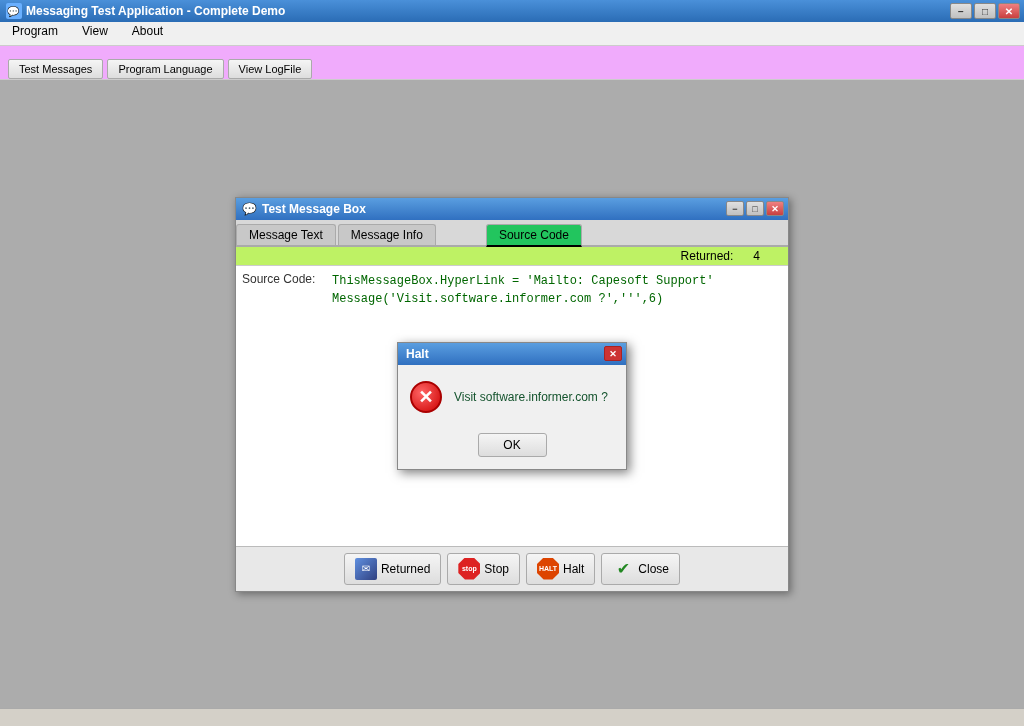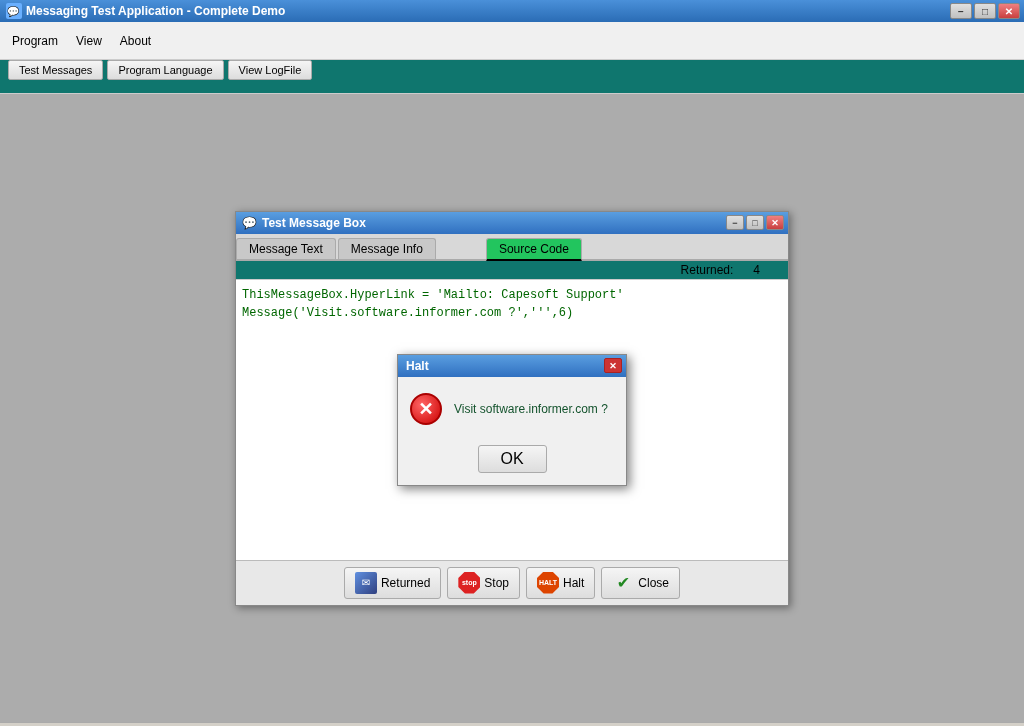--- a/index.html
+++ b/index.html
@@ -58,40 +58,40 @@
       color: #333;
     }
     .title-btn.close-btn {
       background: linear-gradient(to bottom, #f08080, #c84040);
       color: white;
     }
 
     
     .menu-bar {
       background: #f0f0f0;
-      height: 38px;
-      display: flex;
-      align-items: center;
+      height: 24px;
+      display: flex;
+      align-items: flex-start;
       padding: 0 4px;
       border-bottom: 1px solid #ccc;
-      gap: 2px;
+      gap: 8px;
     }
     .menu-item {
       padding: 2px 8px;
       cursor: pointer;
       border-radius: 2px;
       font-size: 12px;
     }
 
     
     .toolbar {
-      background: #0f766e;
+      background: #f0abfc;
       height: 34px;
       display: flex;
-      align-items: flex-start;
+      align-items: flex-end;
       padding: 0 8px;
       border-bottom: 1px solid #ccc;
       gap: 4px;
     }
     .toolbar-btn {
       padding: 3px 10px;
       background: linear-gradient(to bottom, #f5f5f5, #ddd);
       border: 1px solid #aaa;
       border-radius: 2px;
       cursor: pointer;
@@ -192,21 +192,21 @@
       margin-left: 48px;
     }
 
     
     .return-bar {
       display: flex;
       justify-content: flex-end;
       align-items: center;
       padding: 2px 8px;
       font-size: 12px;
-      background: #0f766e;
+      background: #bef264;
       border-bottom: 1px solid #ccc;
     }
     .return-bar span {
       margin-right: 20px;
     }
 
     
     .source-area {
       display: flex;
       padding: 4px;
@@ -375,21 +375,21 @@
       padding: 4px 8px 12px;
     }
 
     .ok-btn {
       width: 69px;
       padding: 4px 8px;
       background: linear-gradient(to bottom, #f5f5f5, #ddd);
       border: 1px solid #aaa;
       border-radius: 3px;
       cursor: pointer;
-      font-size: 16px;
+      font-size: 12px;
       text-align: center;
     }
 
     
     .status-bar {
       background: #d4d0c8;
       height: 20px;
       border-top: 1px solid #aaa;
       display: flex;
       align-items: center;
@@ -448,20 +448,21 @@
       <div class="tab">Message Info</div>
       <div class="tab active">Source Code</div>
     </div>
 
     <div class="return-bar">
       <span>Returned:</span>
       <span>4</span>
     </div>
 
     <div class="source-area" style="position:relative; min-height:280px;">
+      <div class="source-label">Source Code:</div>
       <div class="source-code-content">
         <div>ThisMessageBox.HyperLink = 'Mailto: Capesoft Support'</div>
         <div>Message('Visit.software.informer.com ?',''',6)</div>
       </div>
 
       <div class="halt-modal-overlay">
         <div class="halt-modal">
 
           <div class="halt-title-bar">
             <span>Halt</span>

